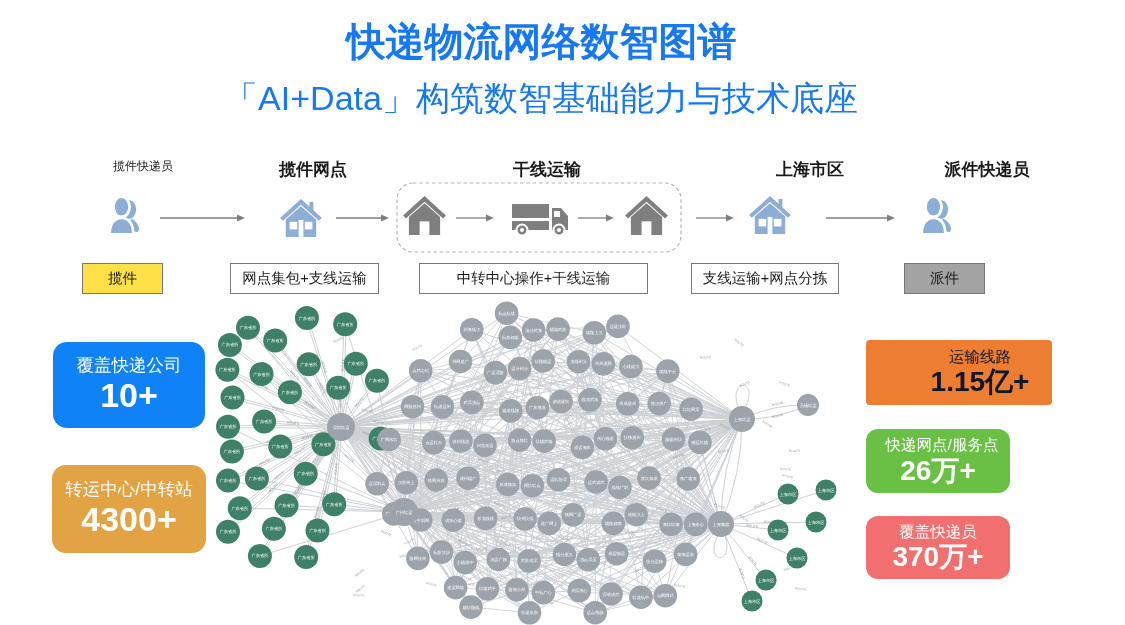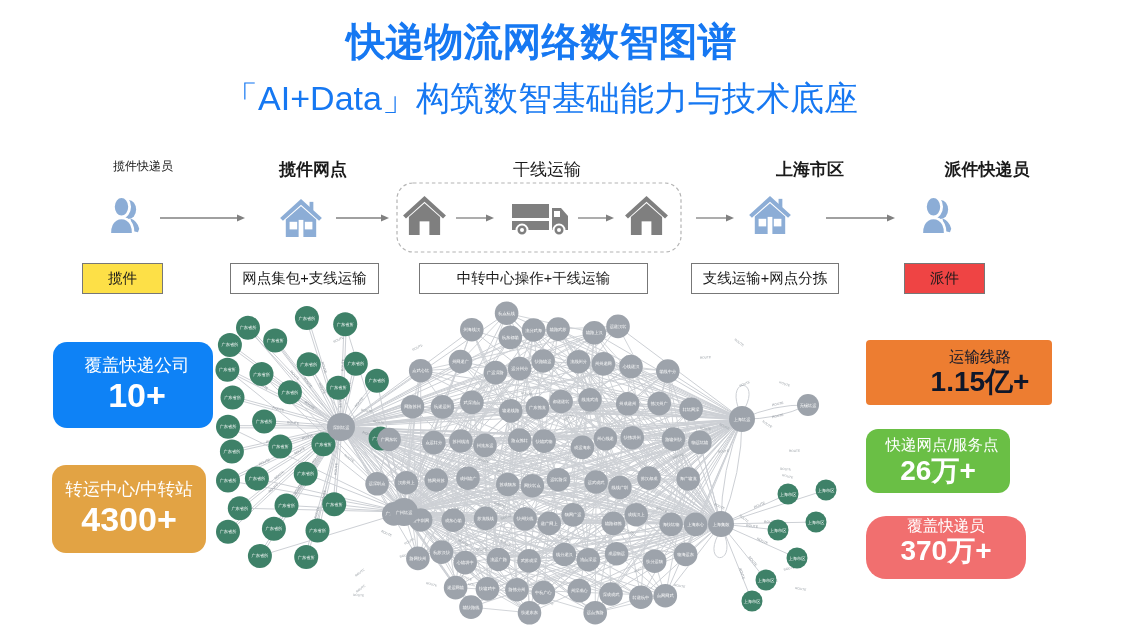--- a/index.html
+++ b/index.html
@@ -1,18 +1,18 @@
 <!DOCTYPE html>
 <html><head><meta charset="utf-8"><style>html,body{margin:0;padding:0;}body{font-family:"Liberation Sans",sans-serif;background:#fff;}#page{position:relative;width:1125px;height:625px;overflow:hidden;background:#fff;}</style></head><body>
 <div id="page">
     <div style="position:absolute;left:0;top:15px;width:1083px;text-align:center;font-size:39px;font-weight:bold;color:#1678f2;">快递物流网络数智图谱</div>
     <div style="position:absolute;left:0;top:76px;width:1082px;text-align:center;font-size:34px;color:#1678f2;">「AI+Data」构筑数智基础能力与技术底座</div>
     <div style="position:absolute;left:63px;top:158px;width:160px;text-align:center;font-weight:normal;font-size:12px;color:#1a1a1a;">揽件快递员</div>
     <div style="position:absolute;left:233px;top:158px;width:160px;text-align:center;font-weight:bold;font-size:17px;color:#1a1a1a;">揽件网点</div>
-    <div style="position:absolute;left:467px;top:158px;width:160px;text-align:center;font-weight:normal;font-size:17px;color:#1a1a1a;">干线运输</div>
+    <div style="position:absolute;left:467px;top:158px;width:160px;text-align:center;font-weight:bold;font-size:17px;color:#1a1a1a;">干线运输</div>
     <div style="position:absolute;left:730px;top:158px;width:160px;text-align:center;font-weight:bold;font-size:17px;color:#1a1a1a;">上海市区</div>
     <div style="position:absolute;left:907px;top:158px;width:160px;text-align:center;font-weight:bold;font-size:17px;color:#1a1a1a;">派件快递员</div>
     <svg width="286" height="71" viewBox="0 0 286 71" style="position:absolute;left:396px;top:182px;">
       <rect x="1" y="1" width="284" height="69" rx="16" fill="none" stroke="#b4b4b4" stroke-width="1.2" stroke-dasharray="3.5,2.8"></rect>
     </svg>
     <svg width="35" height="39" viewBox="0 0 32 36" style="position:absolute;left:108px;top:196px;">
       <ellipse fill="#8cadd6" cx="19" cy="12.5" rx="6.8" ry="8.8"></ellipse>
       <path fill="#8cadd6" d="M20.5 20.5 q6.8 2.8 8.2 9.8 l-1.2 3.2 -6.2 -1.4 q1 -6.2 -0.8 -11.6 z"></path>
       <ellipse fill="#8cadd6" stroke="#ffffff" stroke-width="2.6" cx="12.3" cy="10" rx="7.5" ry="9.4"></ellipse>
       <path fill="#8cadd6" stroke="#ffffff" stroke-width="2.4" d="M1.6 35.4 q-0.5 -10.2 5.4 -13.7 q2.6 -1.5 5.3 -1.5 q2.7 0 5.3 1.5 q5.9 3.5 5.4 13.7 z"></path>
@@ -80,21 +80,21 @@
     <svg width="35" height="39" viewBox="0 0 32 36" style="position:absolute;left:920px;top:196px;">
       <ellipse fill="#8cadd6" cx="19" cy="12.5" rx="6.8" ry="8.8"></ellipse>
       <path fill="#8cadd6" d="M20.5 20.5 q6.8 2.8 8.2 9.8 l-1.2 3.2 -6.2 -1.4 q1 -6.2 -0.8 -11.6 z"></path>
       <ellipse fill="#8cadd6" stroke="#ffffff" stroke-width="2.6" cx="12.3" cy="10" rx="7.5" ry="9.4"></ellipse>
       <path fill="#8cadd6" stroke="#ffffff" stroke-width="2.4" d="M1.6 35.4 q-0.5 -10.2 5.4 -13.7 q2.6 -1.5 5.3 -1.5 q2.7 0 5.3 1.5 q5.9 3.5 5.4 13.7 z"></path>
     </svg>
     <div style="position:absolute;left:82px;top:263px;width:79px;height:29px;border:1.5px solid #777;background:#fde047;text-align:center;line-height:29px;font-size:14.5px;color:#1a1a1a;">揽件</div>
     <div style="position:absolute;left:230px;top:263px;width:147px;height:29px;border:1.5px solid #777;background:#fff;text-align:center;line-height:29px;font-size:14.5px;color:#1a1a1a;">网点集包+支线运输</div>
     <div style="position:absolute;left:419px;top:263px;width:227px;height:29px;border:1.5px solid #777;background:#fff;text-align:center;line-height:29px;font-size:14.5px;color:#1a1a1a;">中转中心操作+干线运输</div>
     <div style="position:absolute;left:691px;top:263px;width:146px;height:29px;border:1.5px solid #777;background:#fff;text-align:center;line-height:29px;font-size:14.5px;color:#1a1a1a;">支线运输+网点分拣</div>
-    <div style="position:absolute;left:904px;top:263px;width:79px;height:29px;border:1.5px solid #777;background:#ef4444;text-align:center;line-height:29px;font-size:14.5px;color:#1a1a1a;">派件</div>
+    <div style="position:absolute;left:904px;top:263px;width:79px;height:29px;border:1.5px solid #777;background:#a3a3a3;text-align:center;line-height:29px;font-size:14.5px;color:#1a1a1a;">派件</div>
     <svg width="680" height="325" viewBox="195 300 680 325" style="position:absolute;left:195px;top:300px;">
       <line x1="341.8" y1="426.2" x2="248.8" y2="327.0" stroke="#cdd0d5" stroke-width="1.0"></line>
       <line x1="340.2" y1="427.8" x2="247.2" y2="328.5" stroke="#cdd0d5" stroke-width="1.0"></line>
       <line x1="404.0" y1="512.0" x2="248.0" y2="327.7" stroke="#cdd0d5" stroke-width="1.0"></line>
       <line x1="342.0" y1="426.7" x2="308.0" y2="317.7" stroke="#cdd0d5" stroke-width="1.0"></line>
       <line x1="340.0" y1="427.3" x2="305.9" y2="318.3" stroke="#cdd0d5" stroke-width="1.0"></line>
       <line x1="342.1" y1="427.0" x2="346.3" y2="324.2" stroke="#cdd0d5" stroke-width="1.0"></line>
       <line x1="339.9" y1="427.0" x2="344.1" y2="324.1" stroke="#cdd0d5" stroke-width="1.0"></line>
       <line x1="404.0" y1="512.0" x2="345.2" y2="324.2" stroke="#cdd0d5" stroke-width="1.0"></line>
       <line x1="341.7" y1="426.1" x2="230.5" y2="344.1" stroke="#cdd0d5" stroke-width="1.0"></line>
@@ -1149,32 +1149,32 @@
       <text x="808.0" y="406.5" font-size="4.2" fill="#ffffff" text-anchor="middle">无锡转运</text>
       <circle cx="341.0" cy="427.0" r="14" fill="#9da3ab"></circle>
       <text x="341.0" y="428.5" font-size="4.2" fill="#ffffff" text-anchor="middle">深圳转运</text>
       <circle cx="404.0" cy="512.0" r="14" fill="#9da3ab"></circle>
       <text x="404.0" y="513.5" font-size="4.2" fill="#ffffff" text-anchor="middle">广州转运</text>
       <circle cx="742.0" cy="419.0" r="13" fill="#9da3ab"></circle>
       <text x="742.0" y="420.5" font-size="4.2" fill="#ffffff" text-anchor="middle">上海转运</text>
       <circle cx="721.0" cy="524.0" r="13" fill="#9da3ab"></circle>
       <text x="721.0" y="525.5" font-size="4.2" fill="#ffffff" text-anchor="middle">上海集散</text>
     </svg>
-    <div style="position:absolute;left:53px;top:342px;width:152px;height:86px;background:#0e82f6;border-radius:14px;color:#fff;text-align:center;display:flex;flex-direction:column;justify-content:center;padding-left:8px;">
+    <div style="position:absolute;left:53px;top:342px;width:152px;height:86px;background:#0e82f6;border-radius:14px;color:#fff;text-align:center;display:flex;flex-direction:column;justify-content:center;">
       <div style="font-size:17.5px;line-height:1.25;">覆盖快递公司</div>
       <div style="font-size:34px;font-weight:bold;line-height:1.15;">10+</div>
     </div>
     <div style="position:absolute;left:52px;top:465px;width:154px;height:88px;background:#e2a344;border-radius:14px;color:#fff;text-align:center;display:flex;flex-direction:column;justify-content:center;">
       <div style="font-size:17.5px;line-height:1.25;">转运中心/中转站</div>
       <div style="font-size:34px;font-weight:bold;line-height:1.15;">4300+</div>
     </div>
     <div style="position:absolute;left:866px;top:340px;width:144px;height:65px;background:#ed7d31;border-radius:4px;color:#0f172a;text-align:center;display:flex;flex-direction:column;justify-content:center;padding-left:42px;">
       <div style="font-size:15.5px;line-height:1.25;">运输线路</div>
       <div style="font-size:28px;font-weight:bold;line-height:1.15;">1.15亿+</div>
     </div>
     <div style="position:absolute;left:866px;top:429px;width:144px;height:64px;background:#6abf45;border-radius:12px;color:#fff;text-align:center;display:flex;flex-direction:column;justify-content:center;">
       <div style="font-size:15.5px;line-height:1.25;margin-left:8px;">快递网点/服务点</div>
       <div style="font-size:28px;font-weight:bold;line-height:1.15;">26万+</div>
     </div>
-    <div style="position:absolute;left:866px;top:516px;width:160px;height:63px;background:#f16f6f;border-radius:20px;color:#fff;text-align:center;display:flex;flex-direction:column;justify-content:flex-start;">
+    <div style="position:absolute;left:866px;top:516px;width:144px;height:63px;background:#f16f6f;border-radius:12px;color:#fff;text-align:center;display:flex;flex-direction:column;justify-content:center;">
       <div style="font-size:15.5px;line-height:1.25;">覆盖快递员</div>
       <div style="font-size:28px;font-weight:bold;line-height:1.15;">370万+</div>
     </div>
   </div>
 </body></html>

